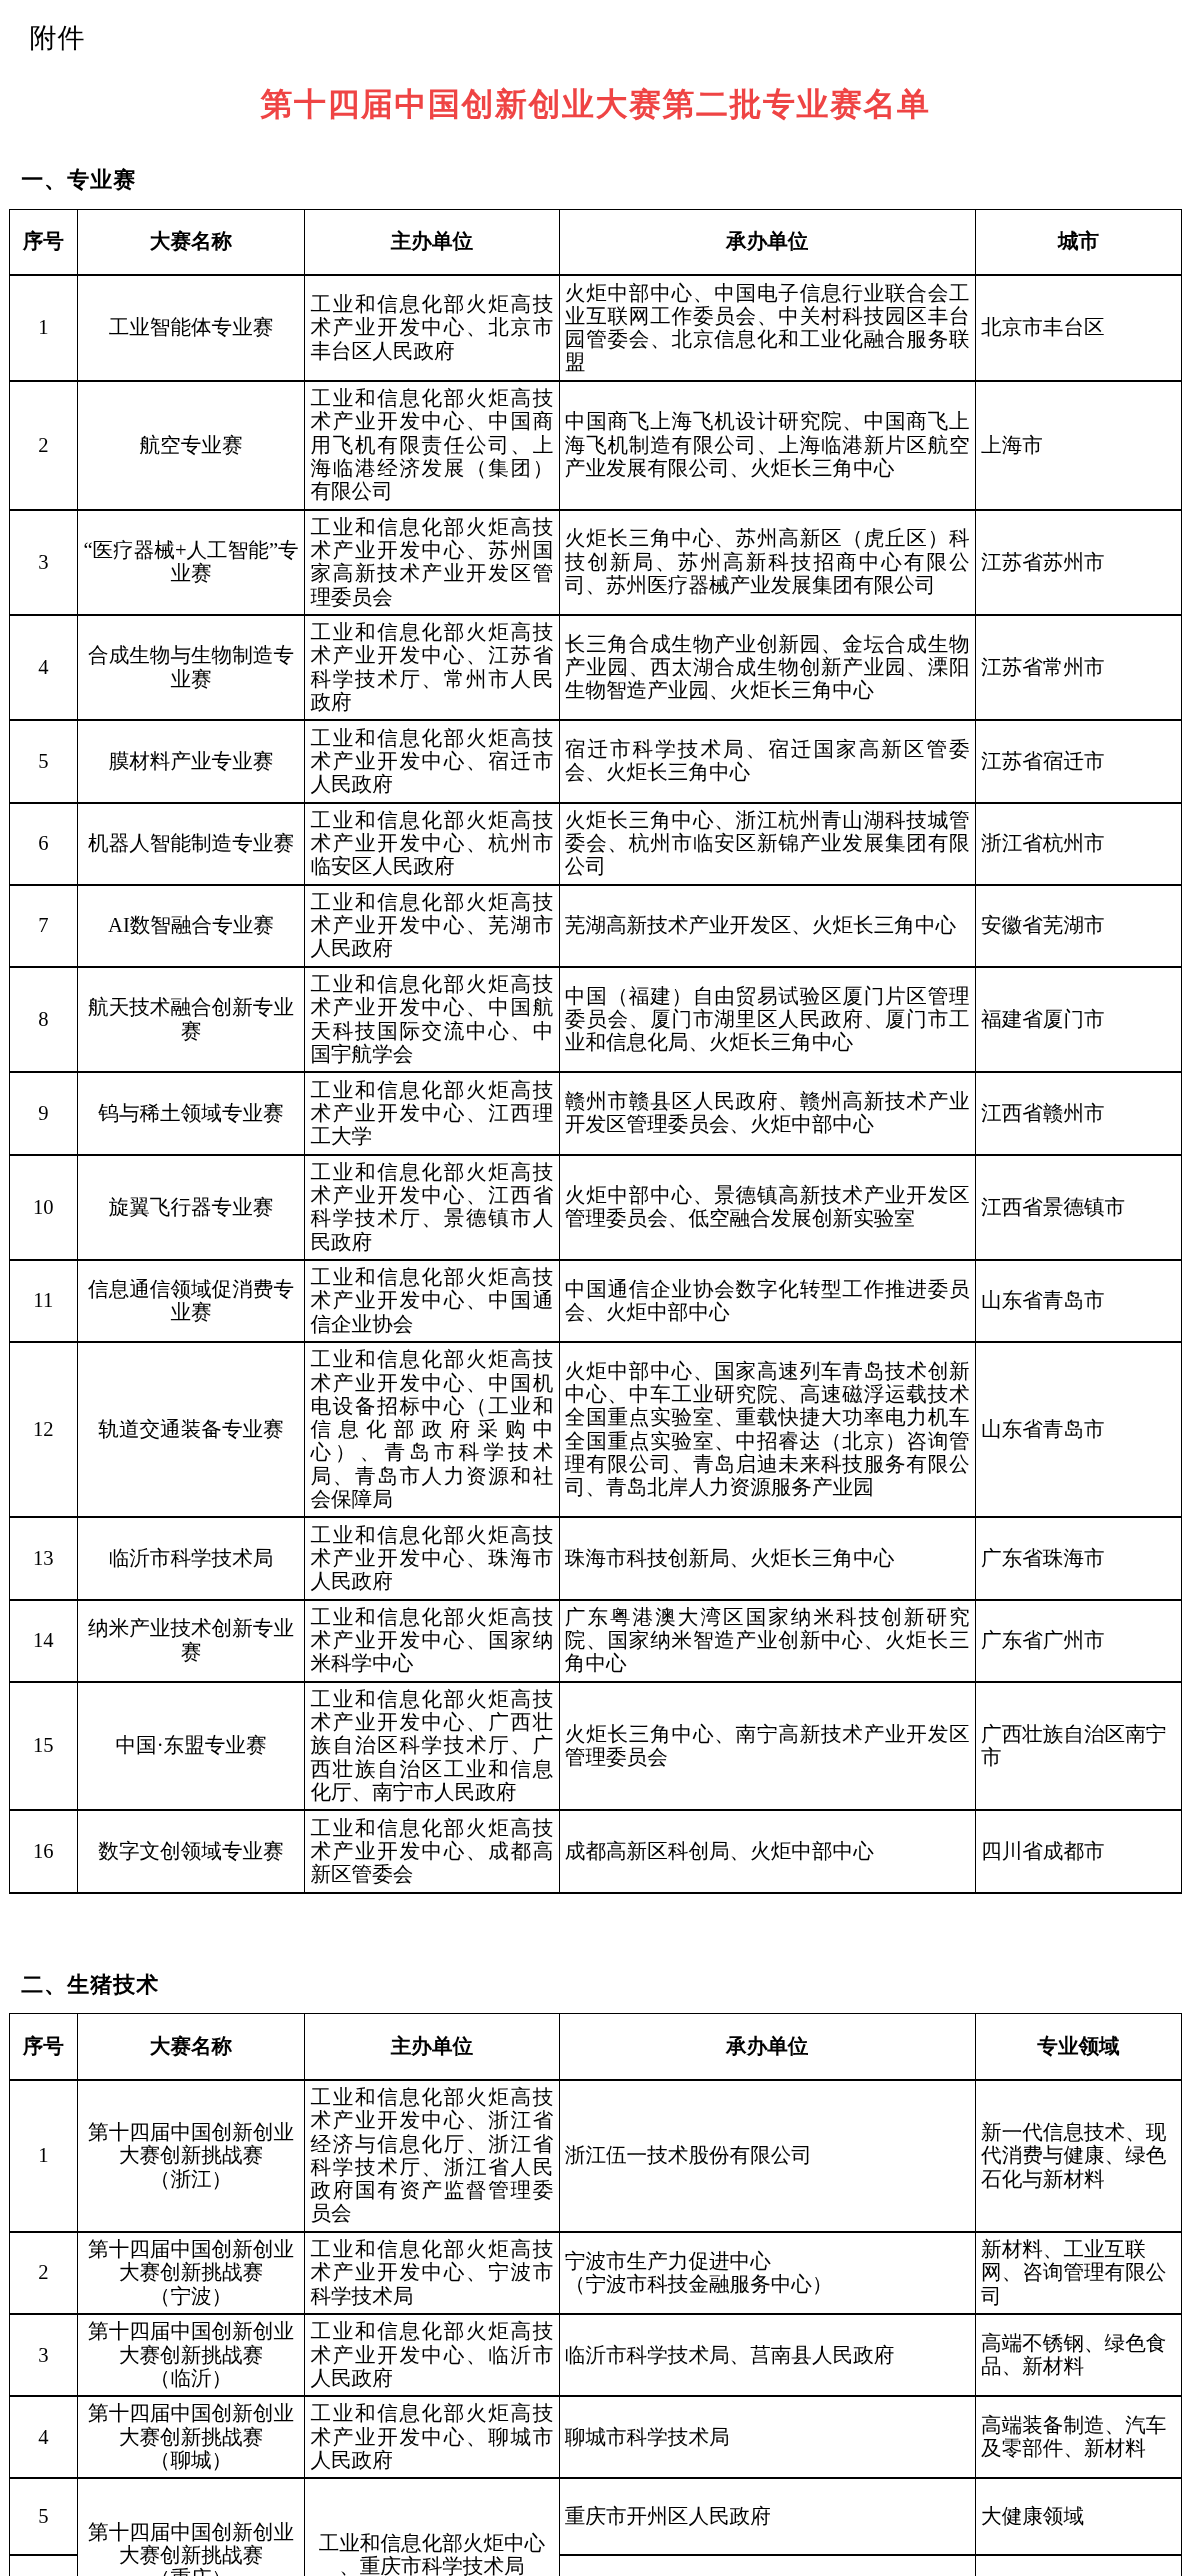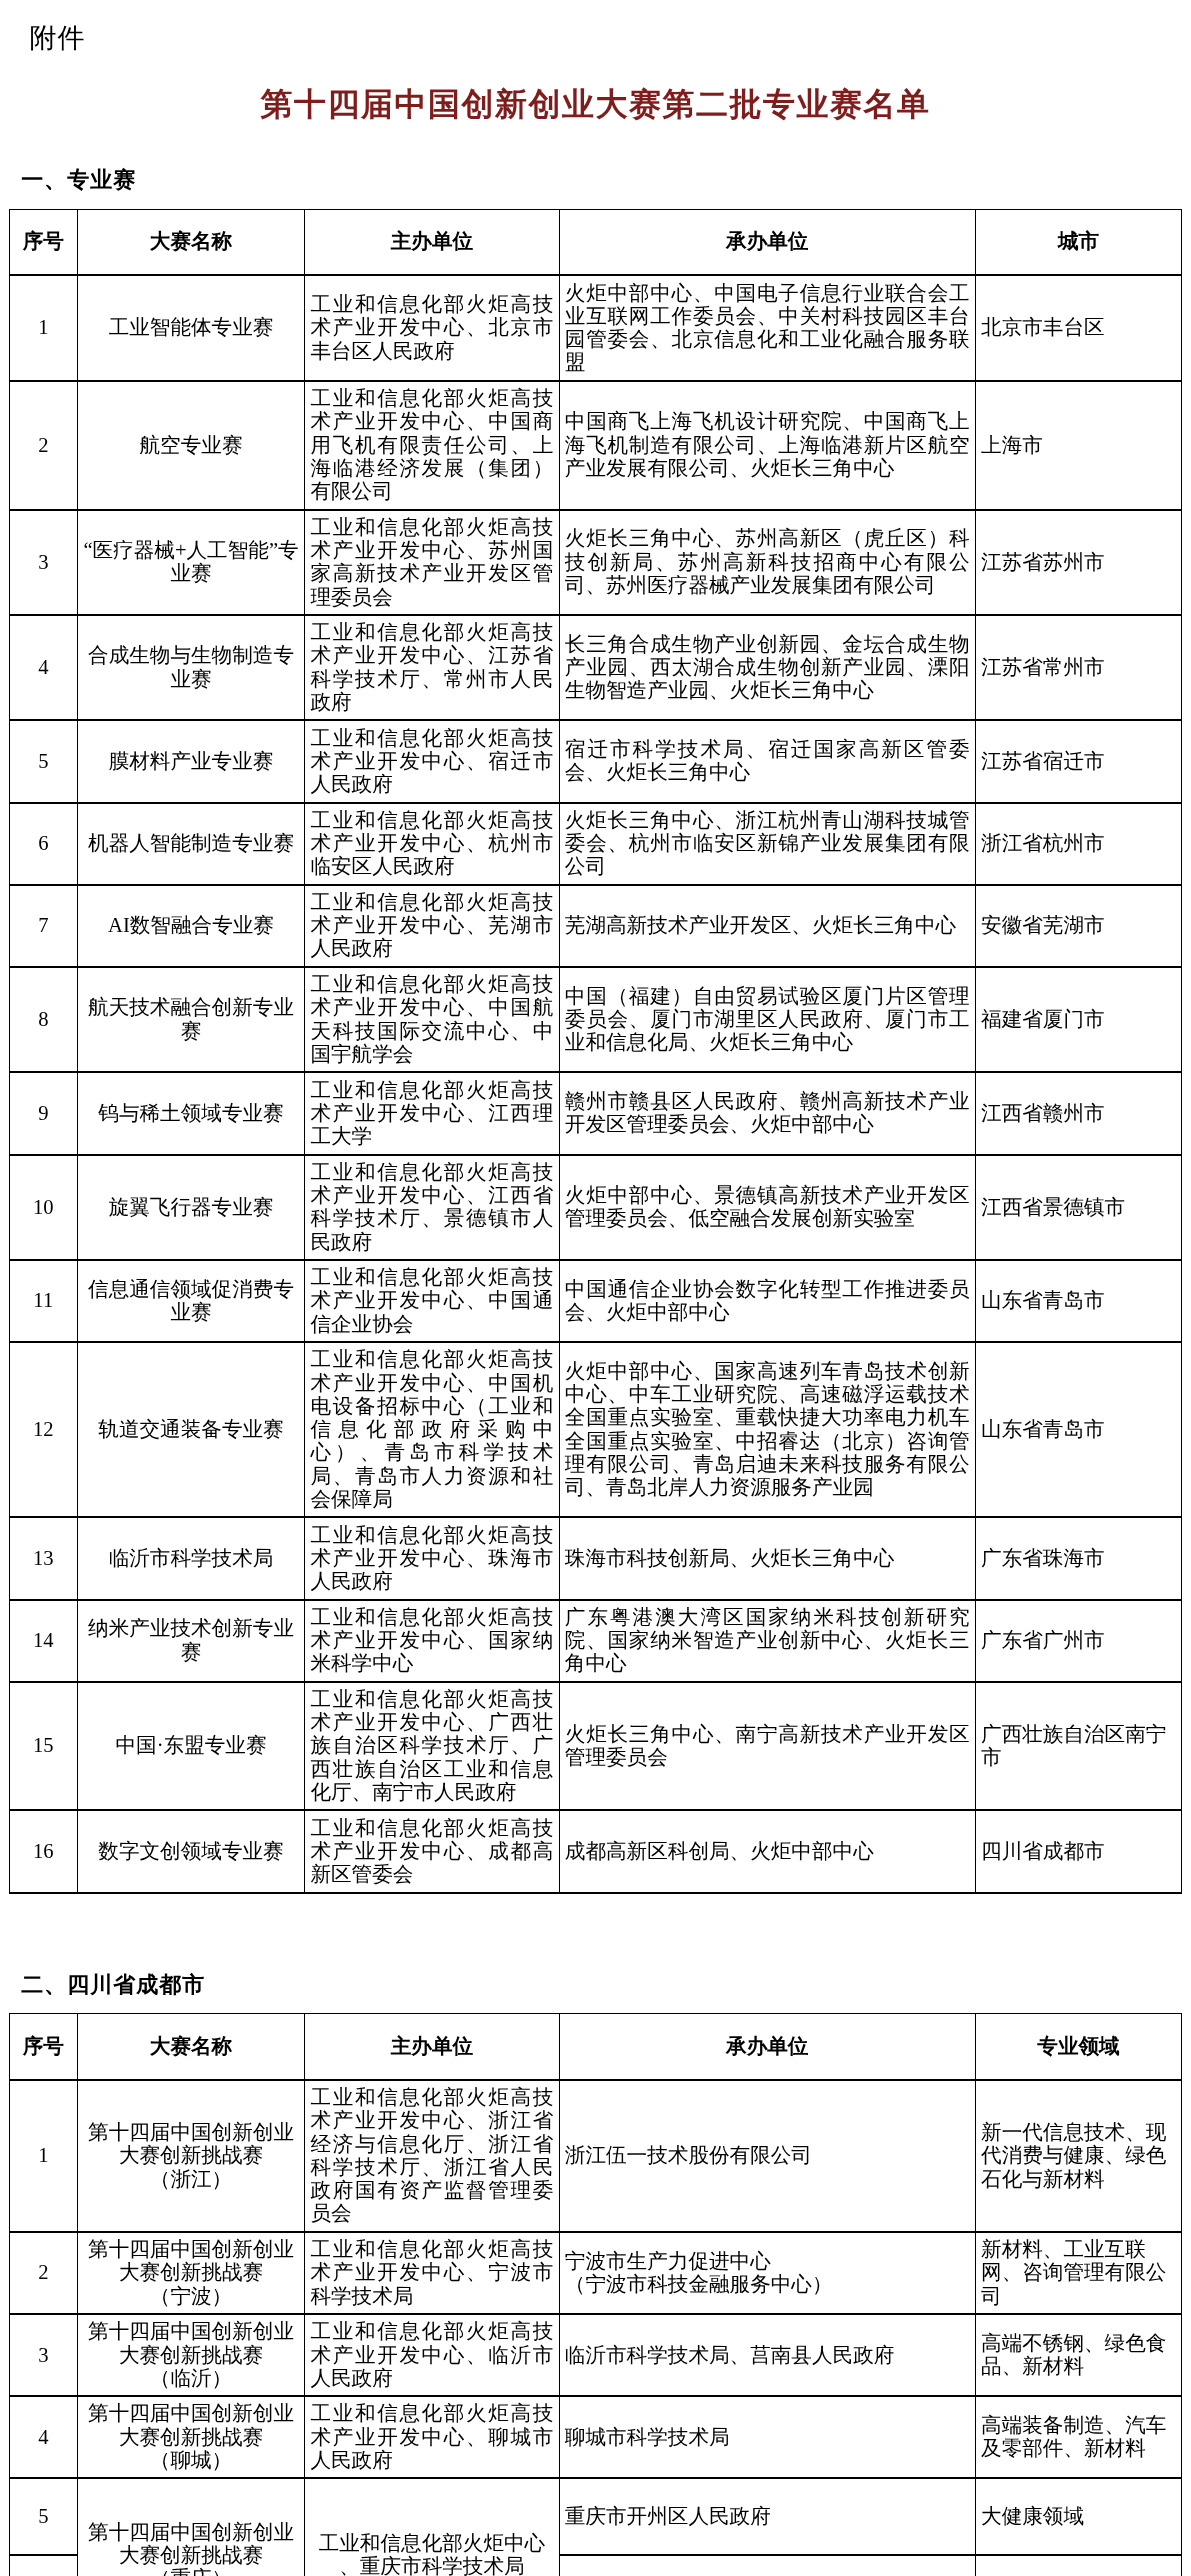--- a/index.html
+++ b/index.html
@@ -80,21 +80,21 @@
   .c-host { text-align: justify; white-space: pre-line; }
   .c-host.center { text-align: center; }
   .c-org  { text-align: justify; white-space: pre-line; margin-left: 34px; }
   .c-city { text-align: left; }
 </style>
 </head>
 <body>
 
 <div class="page">
   <div class="attachment">附件</div>
-  <div class="doc-title" style="color: #7f1d1d;">第十四届中国创新创业大赛第二批专业赛名单</div>
+  <div class="doc-title" style="color: #ef4444;">第十四届中国创新创业大赛第二批专业赛名单</div>
 
   <div class="section-heading">一、专业赛</div>
   <table class="doc-table" id="table-section1">
     <colgroup>
       <col class="col-no">
         <col class="col-name">
         <col class="col-host">
         <col class="col-org">
         <col class="col-last">
     </colgroup>
@@ -216,21 +216,21 @@
         <tr>
           <td class="c-no">16</td>
           <td class="c-name">数字文创领域专业赛</td>
           <td class="c-host">工业和信息化部火炬高技术产业开发中心、成都高新区管委会</td>
           <td class="c-org">成都高新区科创局、火炬中部中心</td>
           <td class="c-city">四川省成都市</td>
         </tr>
       </tbody>
     </table>
 
-  <div class="section-heading second">二、四川省成都市</div>
+  <div class="section-heading second">二、生猪技术</div>
   <table class="doc-table" id="table-section2">
     <colgroup>
       <col class="col-no">
         <col class="col-name">
         <col class="col-host">
         <col class="col-org">
         <col class="col-last">
     </colgroup>
   <thead>
         <tr>

